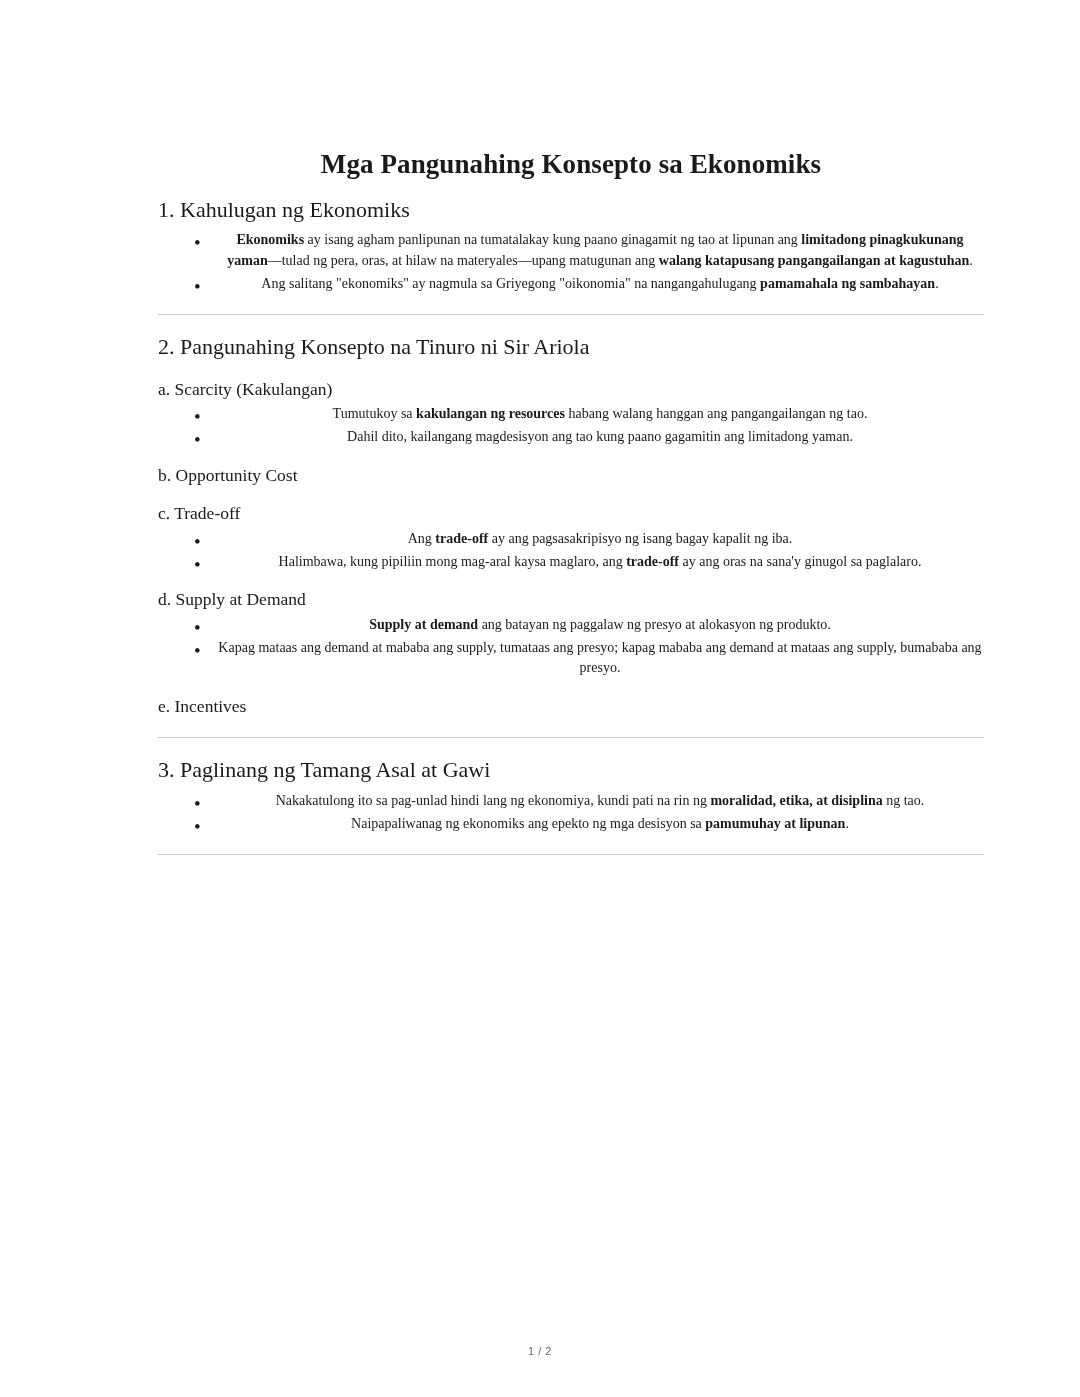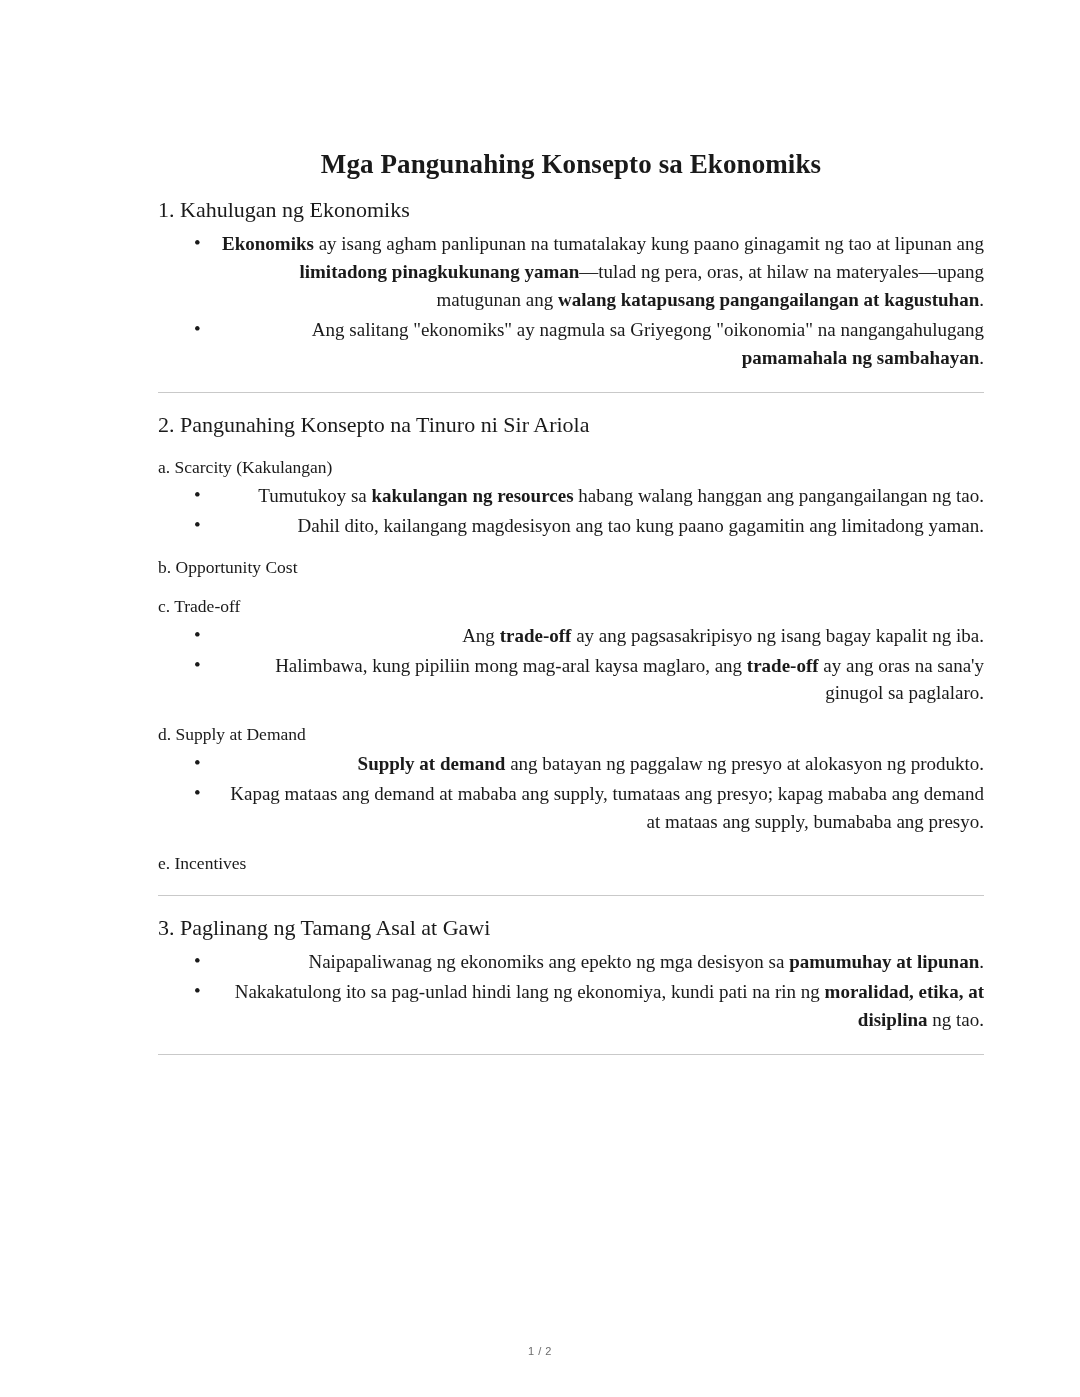--- a/index.html
+++ b/index.html
@@ -44,23 +44,23 @@
   }
   ul.bullets {
     list-style: none;
     margin: 0 0 4px 0;
     padding: 0 0 0 30px;
   }
   ul.bullets > li {
     position: relative;
     padding-left: 28px;
     margin: 0 0 2px 0;
-    font-size: 19px;
+    font-size: 14px;
     line-height: 1.47;
-    text-align: right;
+    text-align: center;
   }
   ul.bullets > li::before {
     content: "\2022";
     position: absolute;
     left: 6px;
     top: -1px;
     font-size: 19px;
     line-height: 1.47;
     color: #1a1a1a;
   }
@@ -119,20 +119,20 @@
     <li><span><b>Supply at demand</b> ang batayan ng paggalaw ng presyo at alokasyon ng produkto.</span></li>
     <li><span>Kapag mataas ang demand at mababa ang supply, tumataas ang presyo; kapag mababa ang demand at mataas ang supply, bumababa ang presyo.</span></li>
   </ul>
 
   <h3 class="sub-heading">e. Incentives</h3>
 
   <hr class="divider">
 
   <h2 class="section-heading">3. Paglinang ng Tamang Asal at Gawi</h2>
   <ul class="bullets">
+    <li><span>Nakakatulong ito sa pag-unlad hindi lang ng ekonomiya, kundi pati na rin ng <b>moralidad, etika, at disiplina</b> ng tao.</span></li>
     <li><span>Naipapaliwanag ng ekonomiks ang epekto ng mga desisyon sa <b>pamumuhay at lipunan</b>.</span></li>
-    <li><span>Nakakatulong ito sa pag-unlad hindi lang ng ekonomiya, kundi pati na rin ng <b>moralidad, etika, at disiplina</b> ng tao.</span></li>
   </ul>
 
   <hr class="divider">
 
   <div class="page-number">1 / 2</div>
 </div>
 
 </body></html>

